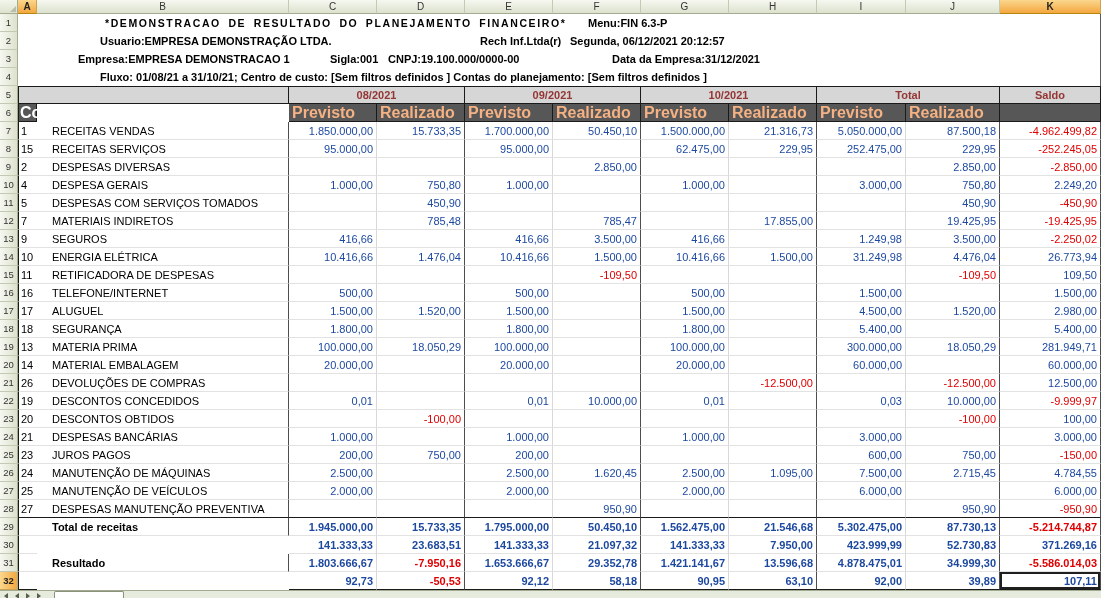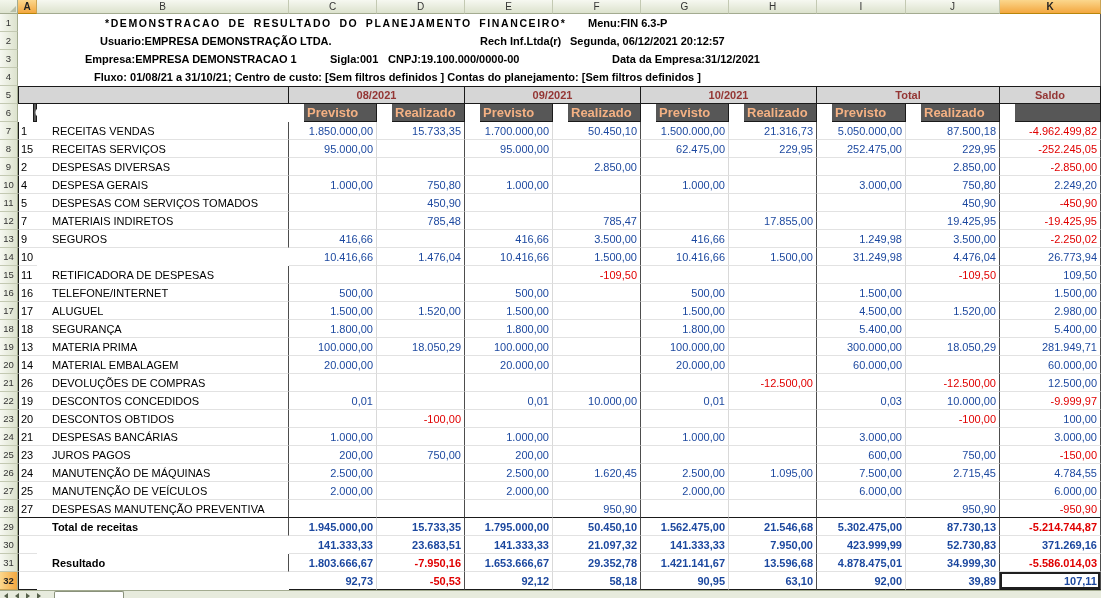--- a/index.html
+++ b/index.html
@@ -27,23 +27,23 @@
   .hdrows{position:absolute;left:18px;top:14px;width:1083px;height:72px;border-right:1px solid #5a5a5a;}
   .hline{position:absolute;left:0;width:100%;height:18px;}
   .ht{position:absolute;top:0;line-height:18px;font-weight:bold;font-size:11px;color:#000;white-space:nowrap;}
   .title{font-size:10.5px;letter-spacing:1.6px;word-spacing:3px;}
   
   .h5{background:#d6d6d6;color:#943634;font-weight:bold;font-size:11px;
       display:flex;align-items:center;justify-content:center;
       border-top:1px solid #1a1a1a;border-right:1px solid #1a1a1a;border-bottom:1px solid #1a1a1a;
       overflow:hidden;white-space:nowrap;}
   .h5.first{border-left:1px solid #1a1a1a;}
-  .h6{background:#575757;color:#fff;font-weight:bold;font-size:13px;
+  .h6{background:#575757;color:#fff;font-weight:bold;font-size:16px;
       display:flex;align-items:center;border-right:1px solid #1a1a1a;border-bottom:1px solid #1a1a1a;
-      overflow:hidden;white-space:nowrap;margin-left:15px;}
+      overflow:hidden;white-space:nowrap;}
   .h6.first{border-left:1px solid #1a1a1a;}
   .h6.conta{overflow:visible;padding-left:1px;z-index:1;}
   .h6.descr{padding-left:16px;}
   .h6.sub{color:#f4b183;padding-left:3px;}
   
   .cell{font-size:11px;color:#000;display:flex;align-items:center;overflow:hidden;white-space:nowrap;background:#fff;}
   .num{justify-content:flex-end;padding-right:3px;}
   .pos{color:#1c489f;} .neg{color:#e00000;}
   .desc{padding-left:15px;}
   .conta{padding-left:2px;overflow:visible;}
@@ -200,20 +200,21 @@
       <div class="cell num brl bbl pos" style="grid-area: 14 / 4;">416,66</div>
       <div class="cell num brd bbl" style="grid-area: 14 / 5;"></div>
       <div class="cell num brl bbl pos" style="grid-area: 14 / 6;">416,66</div>
       <div class="cell num brd bbl pos" style="grid-area: 14 / 7;">3.500,00</div>
       <div class="cell num brl bbl pos" style="grid-area: 14 / 8;">416,66</div>
       <div class="cell num brd bbl" style="grid-area: 14 / 9;"></div>
       <div class="cell num brl bbl pos" style="grid-area: 14 / 10;">1.249,98</div>
       <div class="cell num brd bbl pos" style="grid-area: 14 / 11;">3.500,00</div>
       <div class="cell num brd bbl neg" style="grid-area: 14 / 12;">-2.250,02</div>
       <div class="cell conta bll bbl" style="grid-area: 15 / 2;">10</div>
+      <div class="cell desc brd bbl" style="grid-area: 15 / 3;">ENERGIA ELÉTRICA</div>
       <div class="cell num brl bbl pos" style="grid-area: 15 / 4;">10.416,66</div>
       <div class="cell num brd bbl pos" style="grid-area: 15 / 5;">1.476,04</div>
       <div class="cell num brl bbl pos" style="grid-area: 15 / 6;">10.416,66</div>
       <div class="cell num brd bbl pos" style="grid-area: 15 / 7;">1.500,00</div>
       <div class="cell num brl bbl pos" style="grid-area: 15 / 8;">10.416,66</div>
       <div class="cell num brd bbl pos" style="grid-area: 15 / 9;">1.500,00</div>
       <div class="cell num brl bbl pos" style="grid-area: 15 / 10;">31.249,98</div>
       <div class="cell num brd bbl pos" style="grid-area: 15 / 11;">4.476,04</div>
       <div class="cell num brd bbl pos" style="grid-area: 15 / 12;">26.773,94</div>
       <div class="cell conta bll bbl" style="grid-area: 16 / 2;">11</div>
@@ -418,27 +419,27 @@
     <div class="hline" style="top:0">
       <span class="ht title" style="left:87px">*DEMONSTRACAO DE RESULTADO DO PLANEJAMENTO FINANCEIRO*</span>
       <span class="ht" style="left:570px">Menu:FIN 6.3-P</span>
     </div>
     <div class="hline" style="top:18px">
       <span class="ht" style="left:82px">Usuario:EMPRESA DEMONSTRAÇÃO LTDA.</span>
       <span class="ht" style="left:462px">Rech Inf.Ltda(r)</span>
       <span class="ht" style="left:552px">Segunda, 06/12/2021 20:12:57</span>
     </div>
     <div class="hline" style="top:36px">
-      <span class="ht" style="left:67px">Empresa:EMPRESA DEMONSTRACAO 1</span>
+      <span class="ht" style="left:60px">Empresa:EMPRESA DEMONSTRACAO 1</span>
       <span class="ht" style="left:312px">Sigla:001</span>
       <span class="ht" style="left:370px">CNPJ:19.100.000/0000-00</span>
       <span class="ht" style="left:594px">Data da Empresa:31/12/2021</span>
     </div>
     <div class="hline" style="top:54px">
-      <span class="ht" style="left:76px">Fluxo: 01/08/21 a 31/10/21; Centro de custo: [Sem filtros definidos ] Contas do planejamento: [Sem filtros definidos ]</span>
+      <span class="ht" style="left:82px">Fluxo: 01/08/21 a 31/10/21; Centro de custo: [Sem filtros definidos ] Contas do planejamento: [Sem filtros definidos ]</span>
     </div>
   </div>
 
   <div class="tabbar">
     <span class="tri tri-l"></span>
     <span class="tri tri-l"></span>
     <span class="tri tri-r"></span>
     <span class="tri tri-r"></span>
     <span class="sheettab"></span>
   </div>

